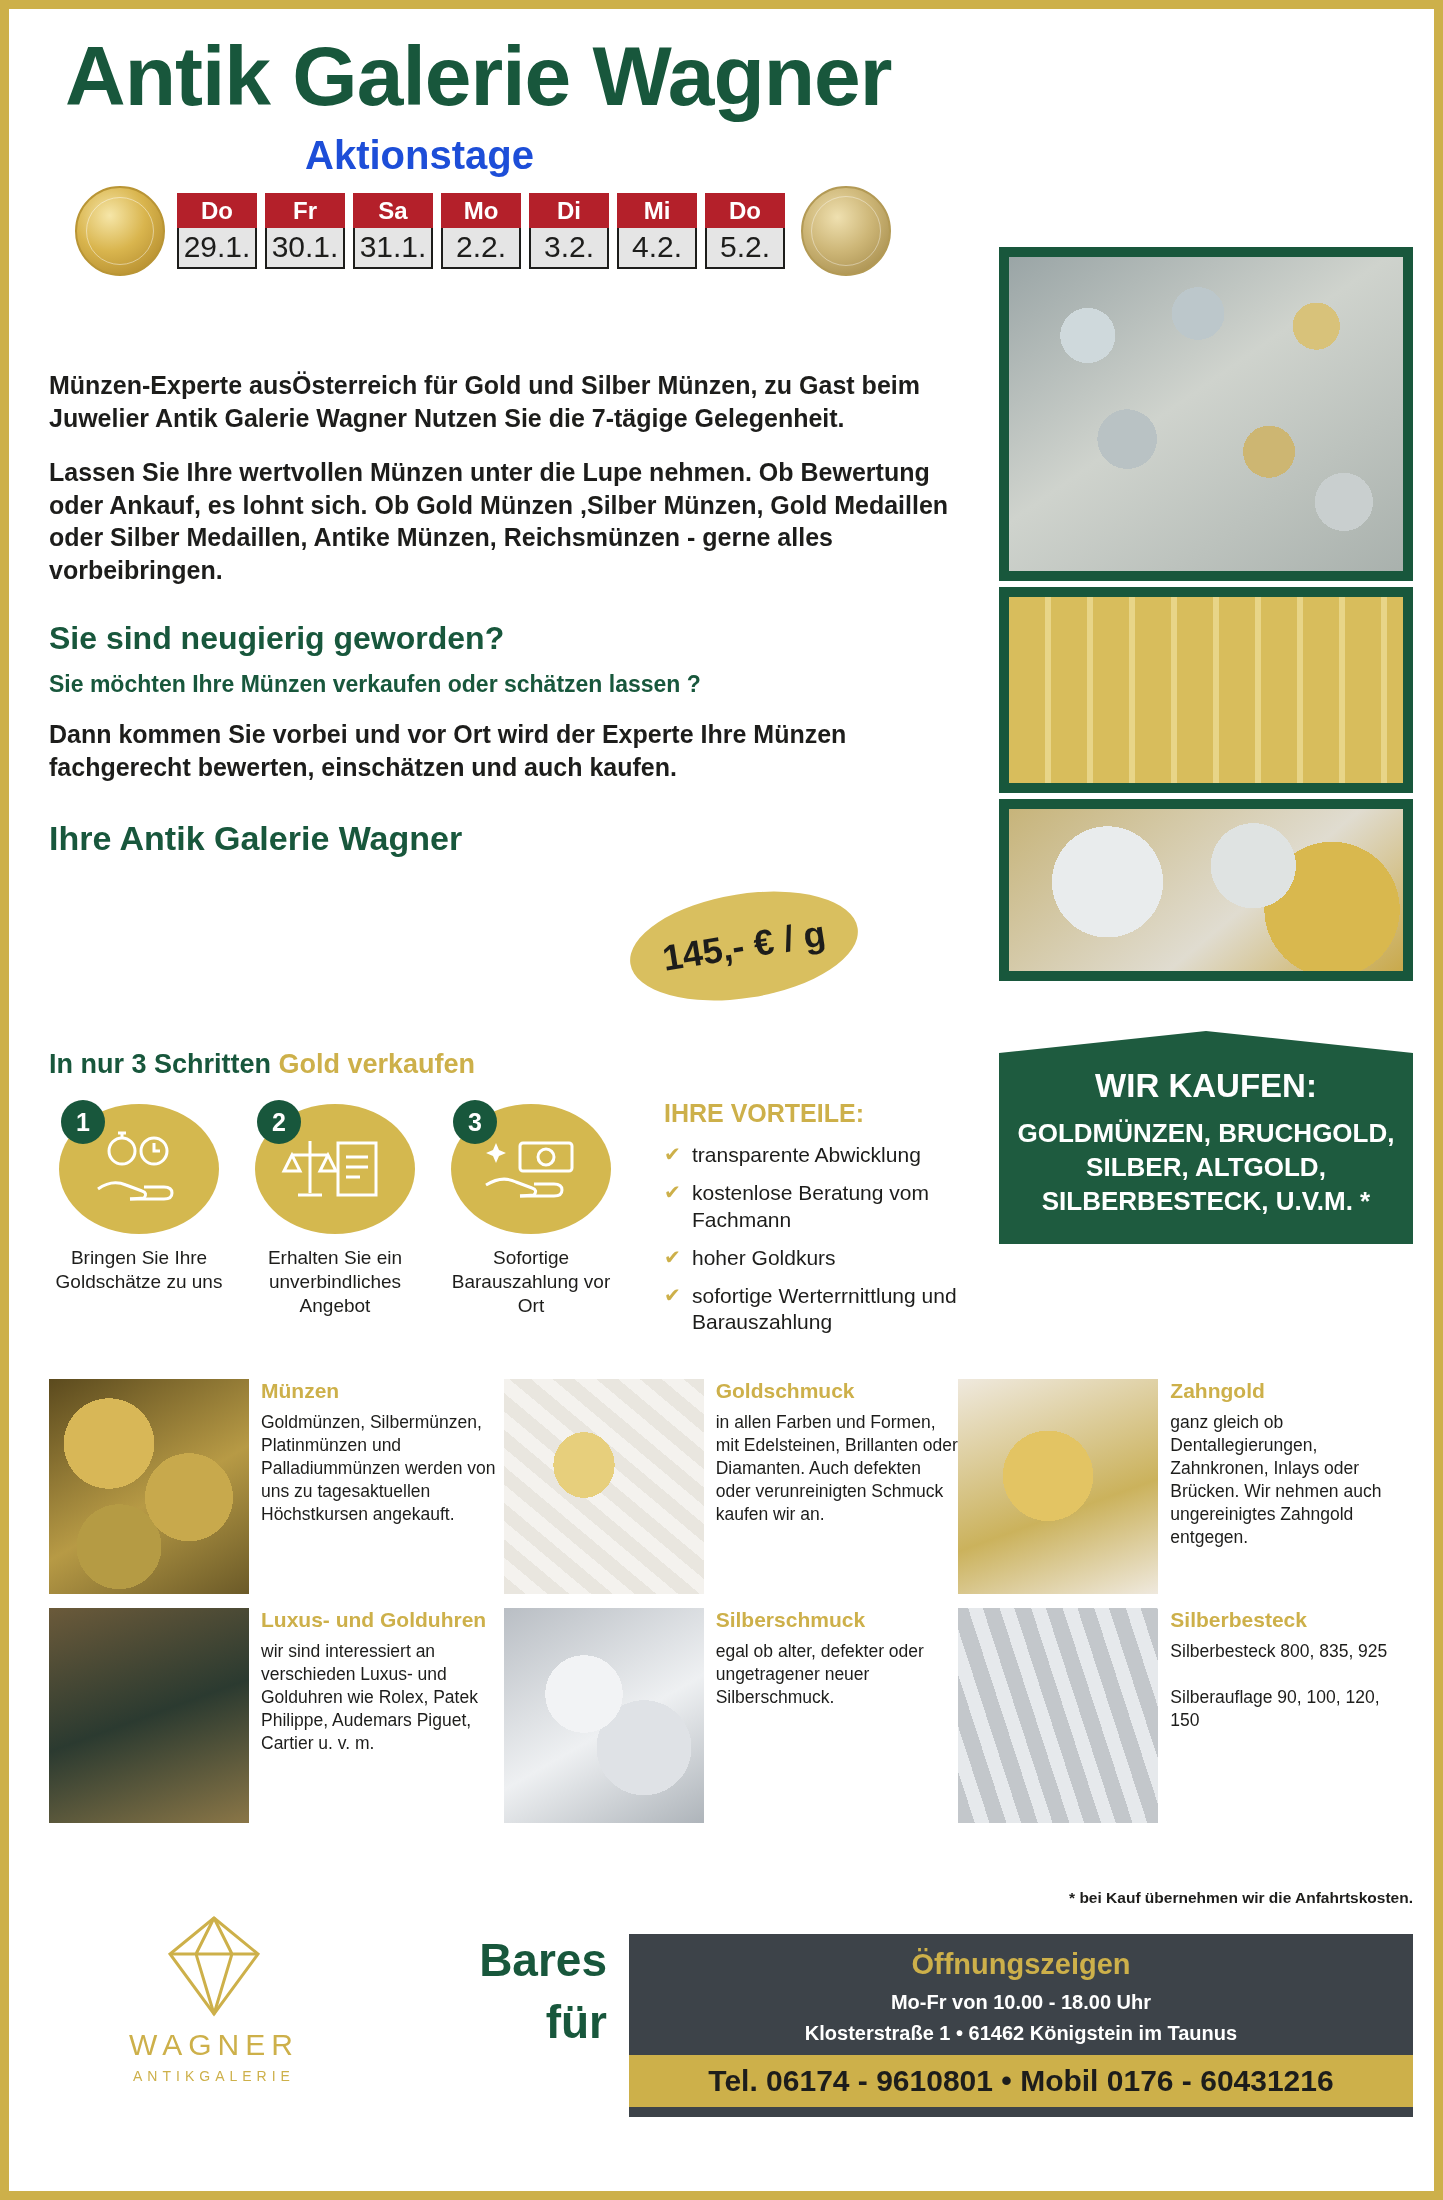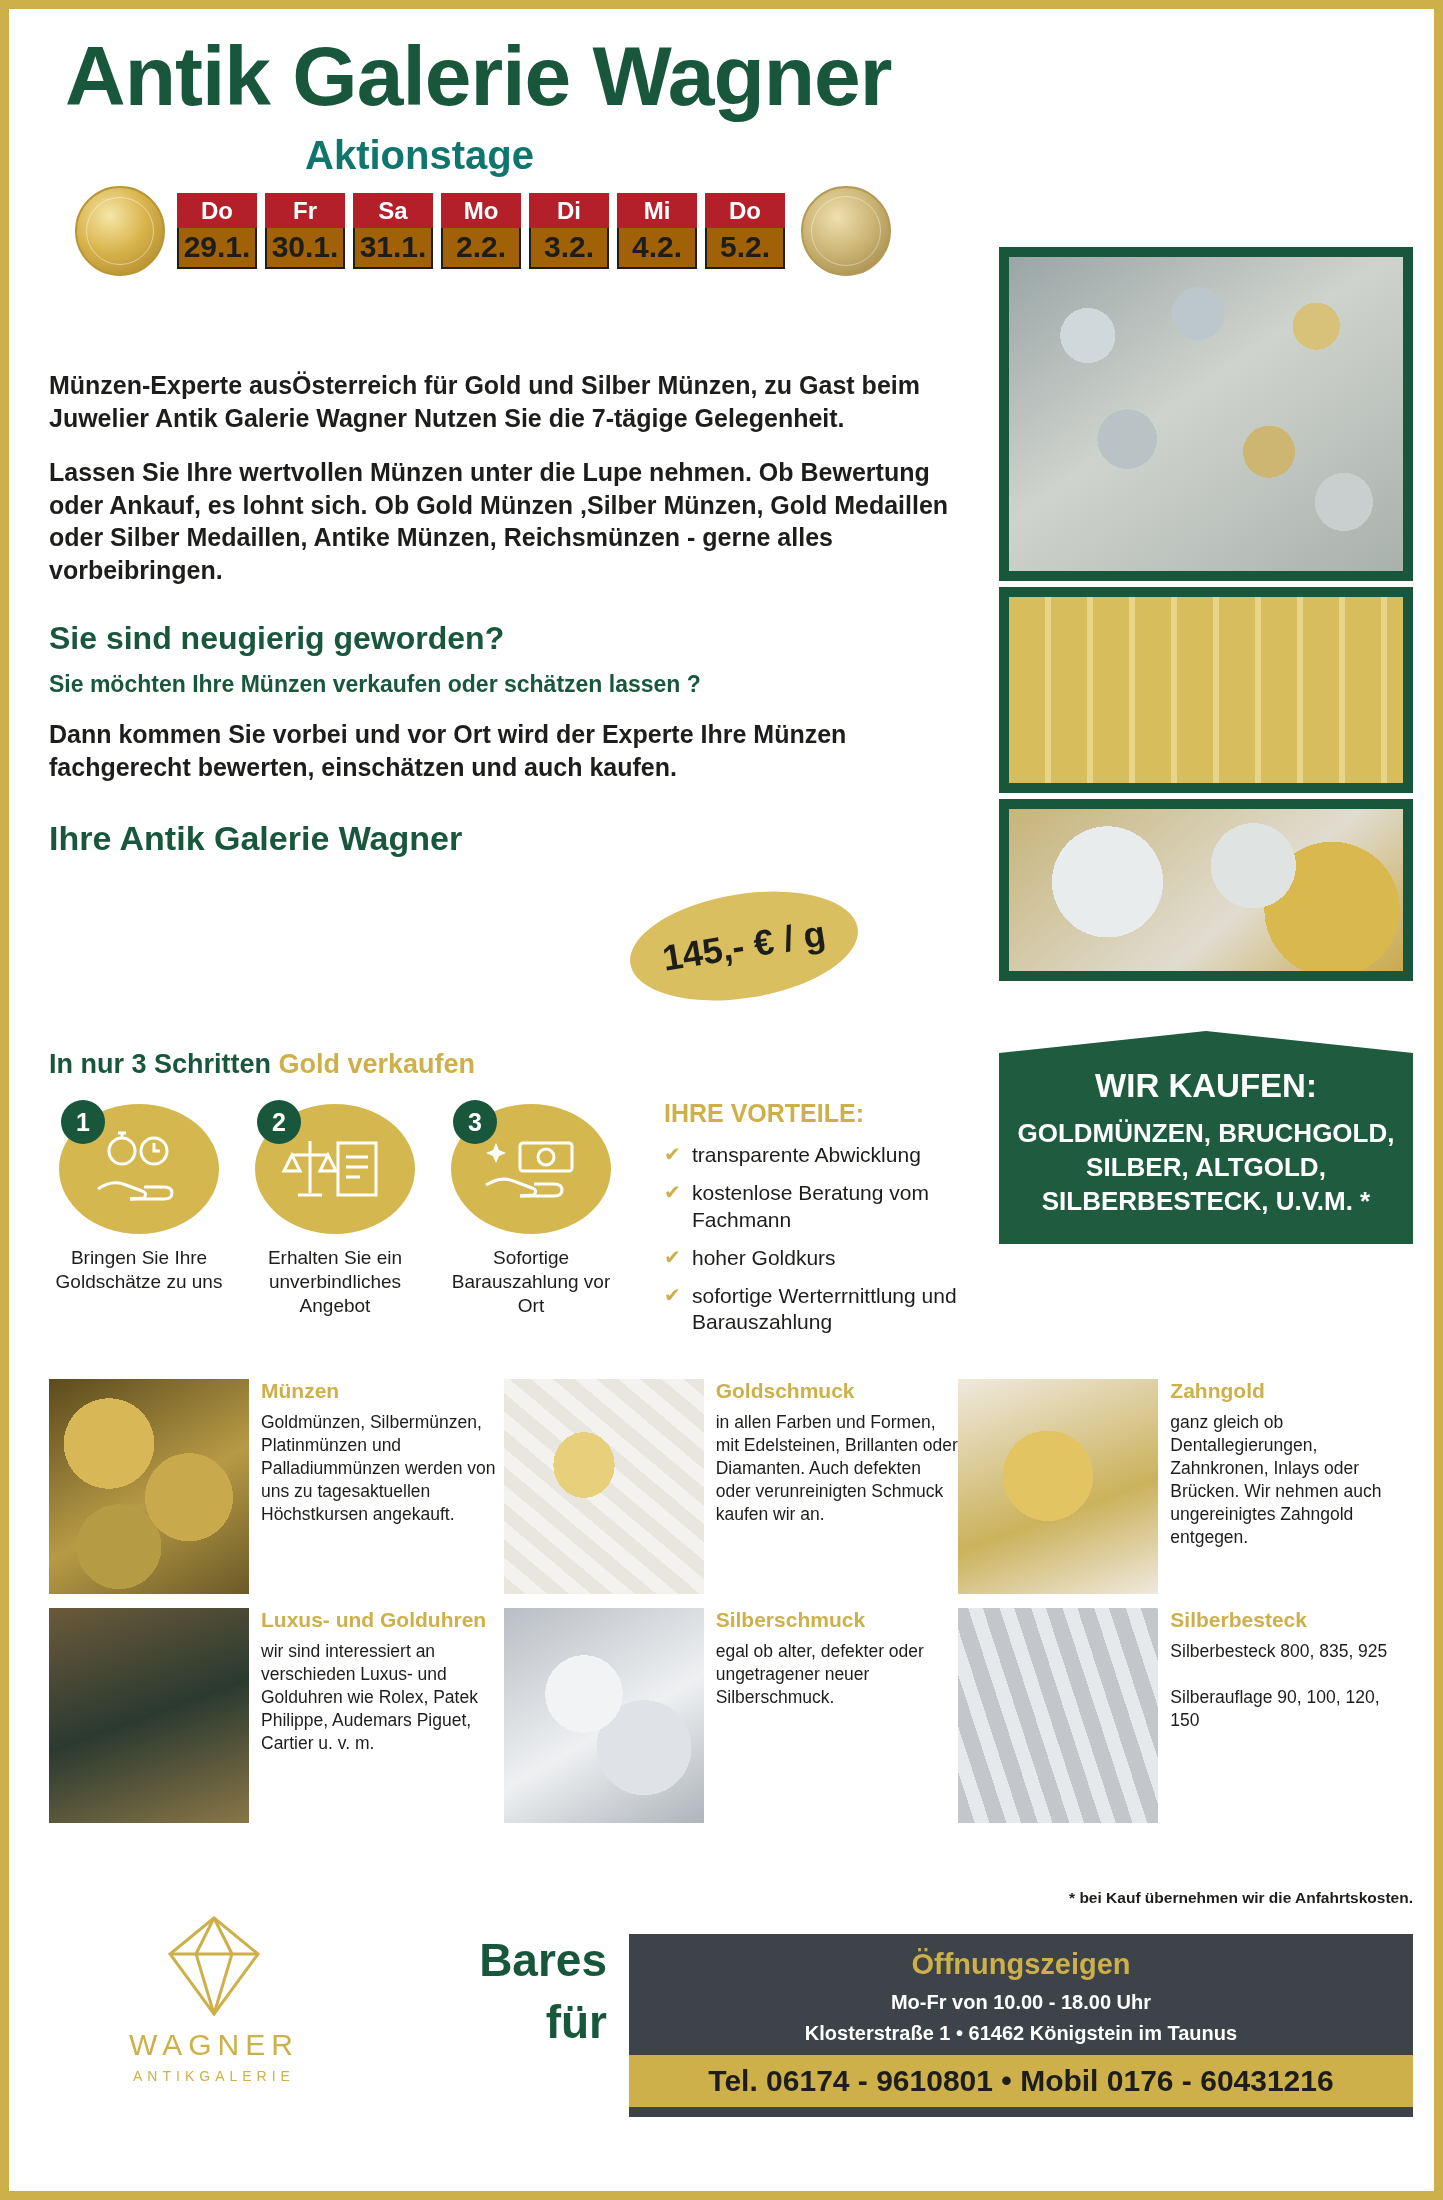--- a/index.html
+++ b/index.html
@@ -27,21 +27,21 @@
     font-size:84px;
     line-height:0.95;
     font-weight:bold;
     color:#18573c;
     letter-spacing:-1px;
   }
   .aktionstage{
     margin:16px 0 0 270px;
     font-size:40px;
     font-weight:bold;
-    color:#0f766e;
+    color:#1d4ed8;
   }
   
   .daterow{
     display:flex;align-items:center;
     margin:8px 0 0 40px;
     gap:8px;
   }
   .coin-left,.coin-right{
     width:86px;height:86px;border-radius:50%;
     flex:0 0 auto;
@@ -69,22 +69,22 @@
     content:"";position:absolute;inset:8px;border-radius:50%;
     border:1px solid rgba(255,255,255,.4);
   }
   .datecell{width:80px;text-align:center;border-radius:6px;}
   .datecell .dow{
     background:#b4202a;color:#fff;font-weight:bold;font-size:24px;
     line-height:1.05;padding:3px 0;border:2px solid #b4202a;
   }
   .datecell .dnum{
     border:2px solid #1d1d1b;border-top:none;
-    font-size:30px;font-weight:bold;line-height:1.15;padding:2px 0;
-    background:#a16207;
+    font-size:30px;font-weight:normal;line-height:1.15;padding:2px 0;
+    background:#e5e5e5;
   }
   
   .col-left{
     position:absolute;left:40px;top:360px;width:900px;
   }
   p.body{
     font-size:25px;line-height:1.30;margin:0 0 22px 0;font-weight:600;
   }
   h2.green{
     font-size:32px;color:#18573c;font-weight:bold;margin:34px 0 14px 0;

